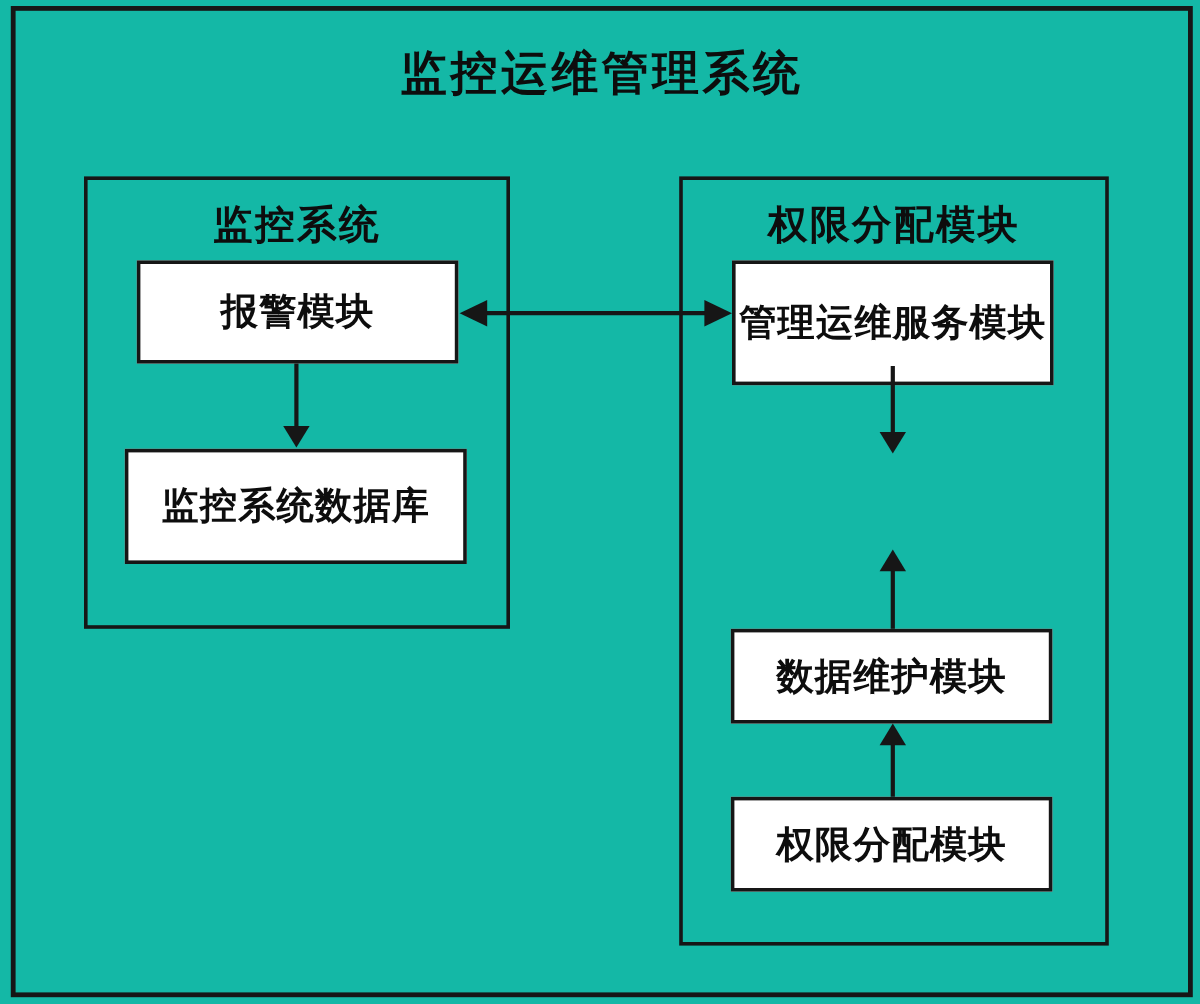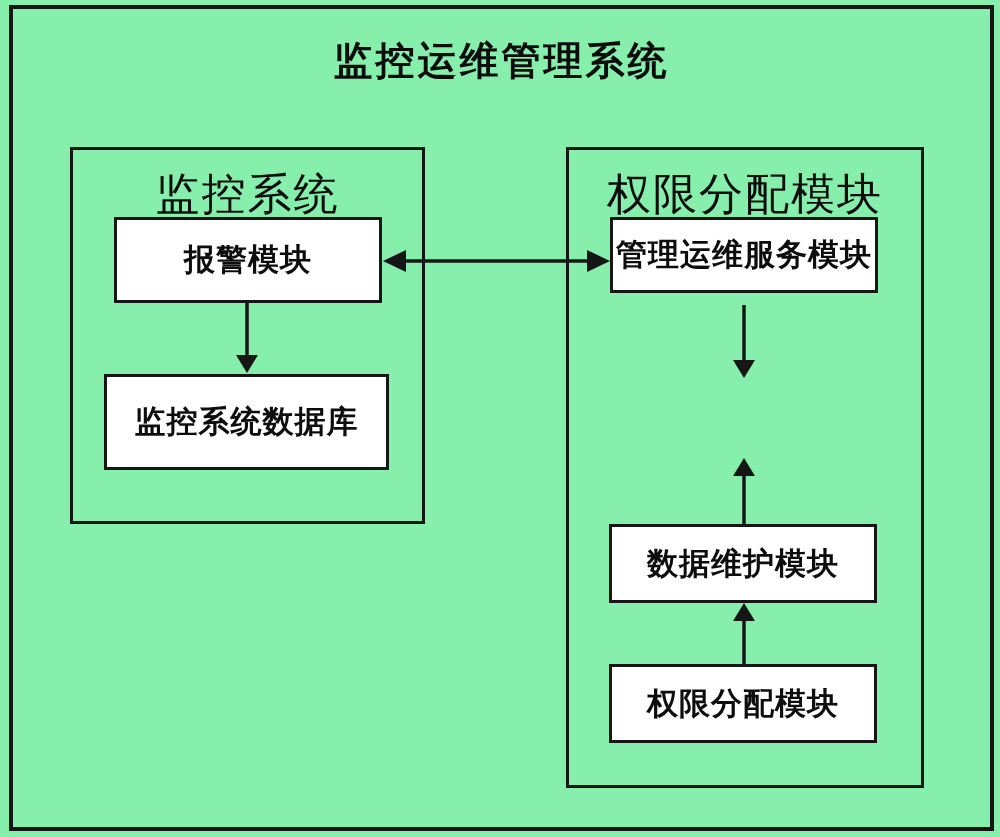--- a/index.html
+++ b/index.html
@@ -4,21 +4,21 @@
 <style>
   html, body {
     margin: 0;
     padding: 0;
     background: #ffffff;
   }
   .canvas {
     position: relative;
     width: 1000px;
     height: 837px;
-    background: #86efac;
+    background: #14b8a6;
     font-family: "Liberation Serif", "DejaVu Serif", serif;
     color: #0d0d0d;
     overflow: hidden;
   }
   .outer-frame {
     position: absolute;
     left: 9px; top: 5px;
     width: 985px; height: 826px;
     border: 4px solid #161616;
     box-sizing: border-box;
@@ -46,42 +46,42 @@
   }
   .group-oam {
     left: 566px; top: 147px;
     width: 358px; height: 641px;
   }
   .group-label {
     position: absolute;
     left: 0; top: 15px;
     width: 100%;
     text-align: center;
-    font-size: 44px;
-    font-weight: normal;
+    font-size: 33px;
+    font-weight: bold;
     letter-spacing: 2px;
     white-space: nowrap;
   }
   .module {
     position: absolute;
     border: 3px solid #161616;
     box-sizing: border-box;
     background: #ffffff;
     display: flex;
     align-items: center;
     justify-content: center;
     font-size: 31px;
     font-weight: bold;
     letter-spacing: 1px;
     white-space: nowrap;
     text-align: center;
   }
   .module-alarm      { left: 114px; top: 217px; width: 268px; height: 86px; }
   .module-monitor-db { left: 104px; top: 374px; width: 285px; height: 96px; }
-  .module-service    { left: 610px; top: 217px; width: 268px; height: 76px; }
+  .module-service    { left: 610px; top: 217px; width: 268px; height: 104px; }
   .module-oam-db     { left: 611px; top: 379px; width: 267px; height: 79px; }
   .module-data-maint { left: 609px; top: 524px; width: 268px; height: 79px; }
   .module-perm       { left: 609px; top: 664px; width: 268px; height: 79px; }
   .arrow-layer {
     position: absolute;
     left: 0; top: 0;
     width: 1000px; height: 837px;
     pointer-events: none;
   }
   .arrow-layer line { stroke: #161616; stroke-width: 3.5; }

